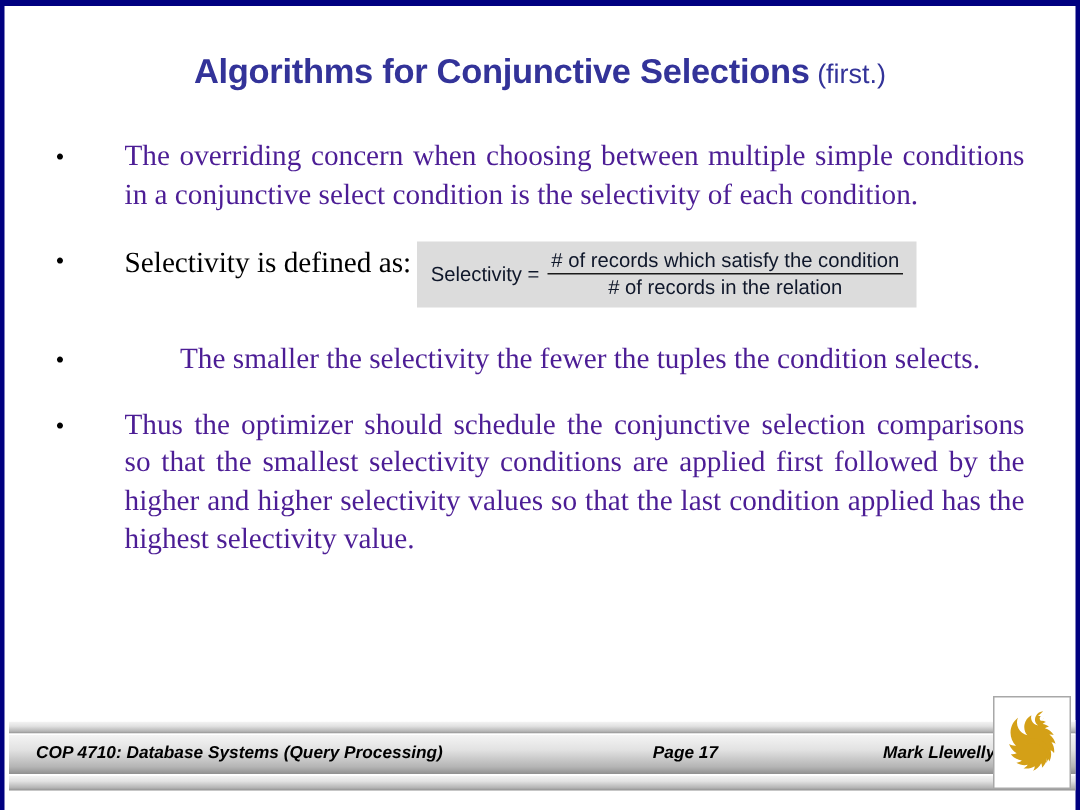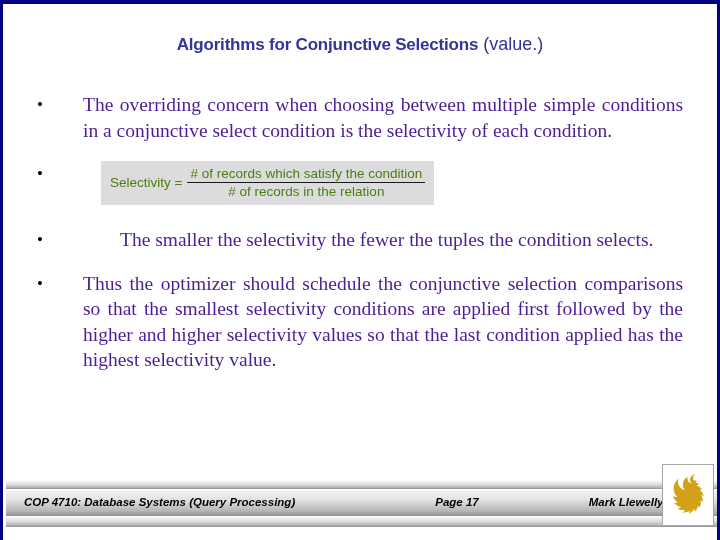--- a/index.html
+++ b/index.html
@@ -24,21 +24,21 @@
   #title-area {
     position: absolute;
     left: 0;
     top: 30px;
     width: 714px;
     text-align: center;
     white-space: nowrap;
   }
   #title-main {
     font-family: "Liberation Sans", sans-serif;
-    font-size: 17px;
+    font-size: 23px;
     font-weight: bold;
     color: #333399;
     letter-spacing: -0.2px;
   }
   #title-suffix {
     font-family: "Liberation Sans", sans-serif;
     font-size: 18px;
     font-weight: normal;
     color: #333399;
     margin-left: 5px;
@@ -84,26 +84,26 @@
     font-family: "Liberation Serif", serif;
     font-size: 19.5px;
     line-height: 25.5px;
     color: #000000;
     white-space: nowrap;
     padding-top: 2px;
   }
 
   
   #formula-box {
-    margin-left: 18px;
+    margin-left: 4px;
     background: #dcdcdc;
     padding: 5px 9px 6px 9px;
     display: inline-block;
     font-family: "Liberation Sans", sans-serif;
-    color: #4d7c0f;
+    color: #0f172a;
     text-align: center;
   }
   #formula-inner {
     display: flex;
     align-items: center;
   }
   #formula-lhs {
     font-size: 13.5px;
     white-space: nowrap;
     padding-right: 5px;
@@ -182,33 +182,34 @@
     overflow: hidden;
   }
   #logo-box svg { display: block; }
 </style>
 </head>
 <body>
 
 <div id="slide">
 
   <div id="title-area">
-    <span id="title-main">Algorithms for Conjunctive Selections</span><span id="title-suffix">(value.)</span>
+    <span id="title-main">Algorithms for Conjunctive Selections</span><span id="title-suffix">(first.)</span>
   </div>
 
   <div id="body">
 
     <div class="bullet-row">
       <span class="bullet-mark">•</span>
       <div class="bullet-text">The overriding concern when choosing between multiple simple conditions in a conjunctive select condition is the selectivity of each condition.</div>
     </div>
 
     <div class="bullet-row" id="bullet-row-2">
       <span class="bullet-mark">•</span>
       <div id="bullet-2-line">
+        <div id="bullet-2-text">Selectivity is defined as:</div>
         <div id="formula-box">
           <div id="formula-inner">
             <div id="formula-lhs">Selectivity =</div>
             <div id="formula-fraction">
               <div id="formula-numerator"># of records which satisfy the condition</div>
               <div id="formula-bar"></div>
               <div id="formula-denominator"># of records in the relation</div>
             </div>
           </div>
         </div>

